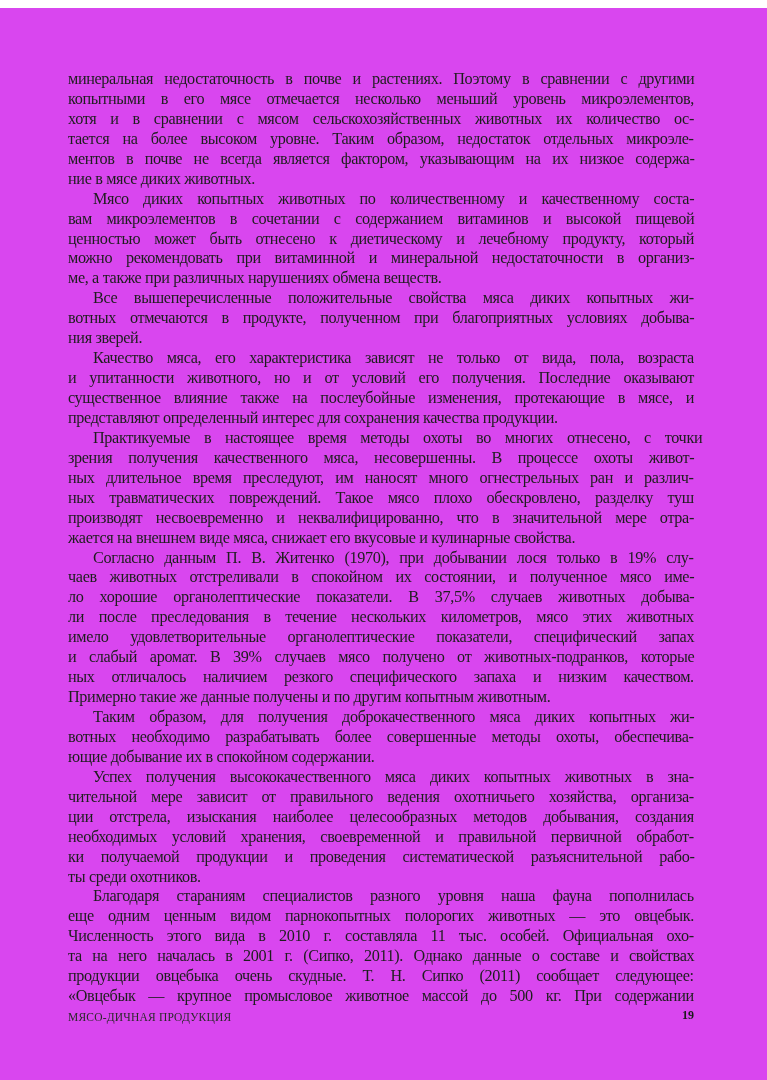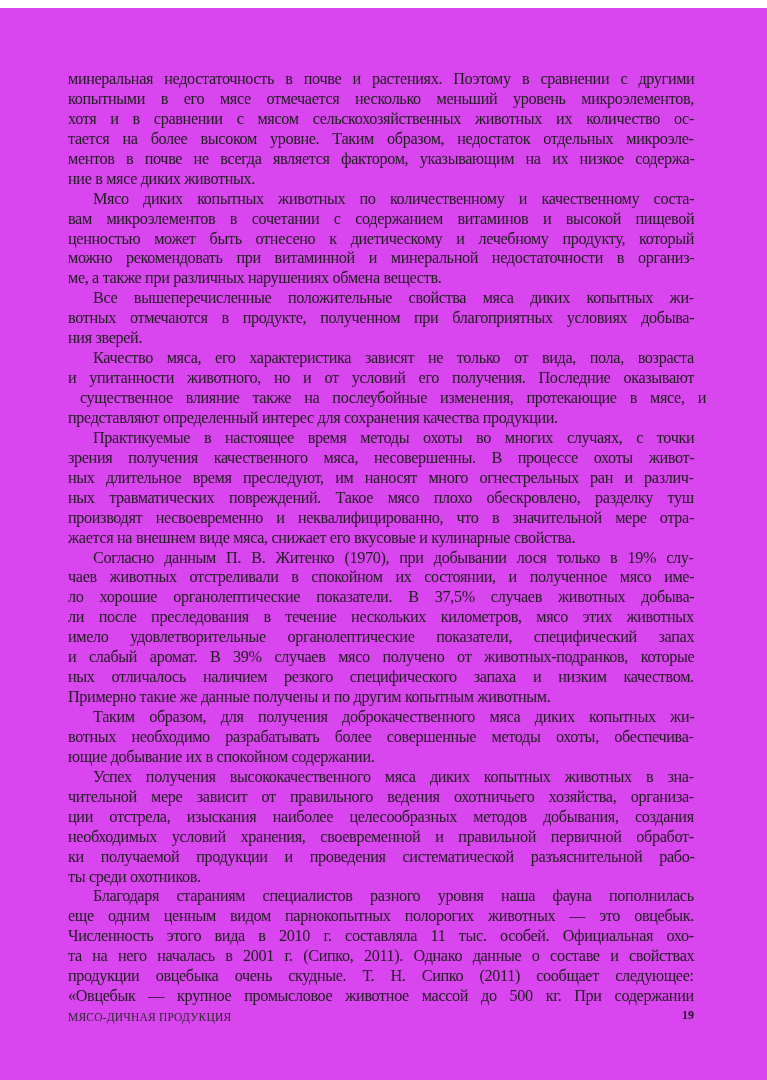--- a/index.html
+++ b/index.html
@@ -93,25 +93,25 @@
         <span class="line last" style="display: block;">ме, а также при различных нарушениях обмена веществ.</span>
       </div>
       <div class="paragraph">
         <span class="line first" style="display: block; word-spacing: 12.86px; text-align-last: left;">Все вышеперечисленные положительные свойства мяса диких копытных жи-</span>
         <span class="line" style="display: block; word-spacing: 10.25px; text-align-last: left;">вотных отмечаются в продукте, полученном при благоприятных условиях добыва-</span>
         <span class="line last" style="display: block;">ния зверей.</span>
       </div>
       <div class="paragraph">
         <span class="line first" style="display: block; word-spacing: 10.1px; text-align-last: left;">Качество мяса, его характеристика зависят не только от вида, пола, возраста</span>
         <span class="line" style="display: block; word-spacing: 9.3px; text-align-last: left;">и упитанности животного, но и от условий его получения. Последние оказывают</span>
-        <span class="line" style="display: block; word-spacing: 9.33px; text-align-last: left; margin-left: 12px;">существенное влияние также на послеубойные изменения, протекающие в мясе, и</span>
+        <span class="line" style="display: block; word-spacing: 9.33px; text-align-last: left;">существенное влияние также на послеубойные изменения, протекающие в мясе, и</span>
         <span class="line last" style="display: block;">представляют определенный интерес для сохранения качества продукции.</span>
       </div>
       <div class="paragraph">
-        <span class="line first" style="display: block; word-spacing: 10.1px; text-align-last: left;">Практикуемые в настоящее время методы охоты во многих случаях, с точки</span>
+        <span class="line first" style="display: block; word-spacing: 10.1px; text-align-last: left;">Практикуемые в настоящее время методы охоты во многих отнесено, с точки</span>
         <span class="line" style="display: block; word-spacing: 12.13px; text-align-last: left;">зрения получения качественного мяса, несовершенны. В процессе охоты живот-</span>
         <span class="line" style="display: block; word-spacing: 7.7px; text-align-last: left;">ных длительное время преследуют, им наносят много огнестрельных ран и различ-</span>
         <span class="line" style="display: block; word-spacing: 10.88px; text-align-last: left;">ных травматических повреждений. Такое мясо плохо обескровлено, разделку туш</span>
         <span class="line" style="display: block; word-spacing: 9.63px; text-align-last: left;">производят несвоевременно и неквалифицированно, что в значительной мере отра-</span>
         <span class="line last" style="display: block;">жается на внешнем виде мяса, снижает его вкусовые и кулинарные свойства.</span>
       </div>
       <div class="paragraph">
         <span class="line first" style="display: block; word-spacing: 6.42px; text-align-last: left;">Согласно данным П. В. Житенко (1970), при добывании лося только в 19% слу-</span>
         <span class="line" style="display: block; word-spacing: 9.1px; text-align-last: left;">чаев животных отстреливали в спокойном их состоянии, и полученное мясо име-</span>
         <span class="line" style="display: block; word-spacing: 12.38px; text-align-last: left;">ло хорошие органолептические показатели. В 37,5% случаев животных добыва-</span>

